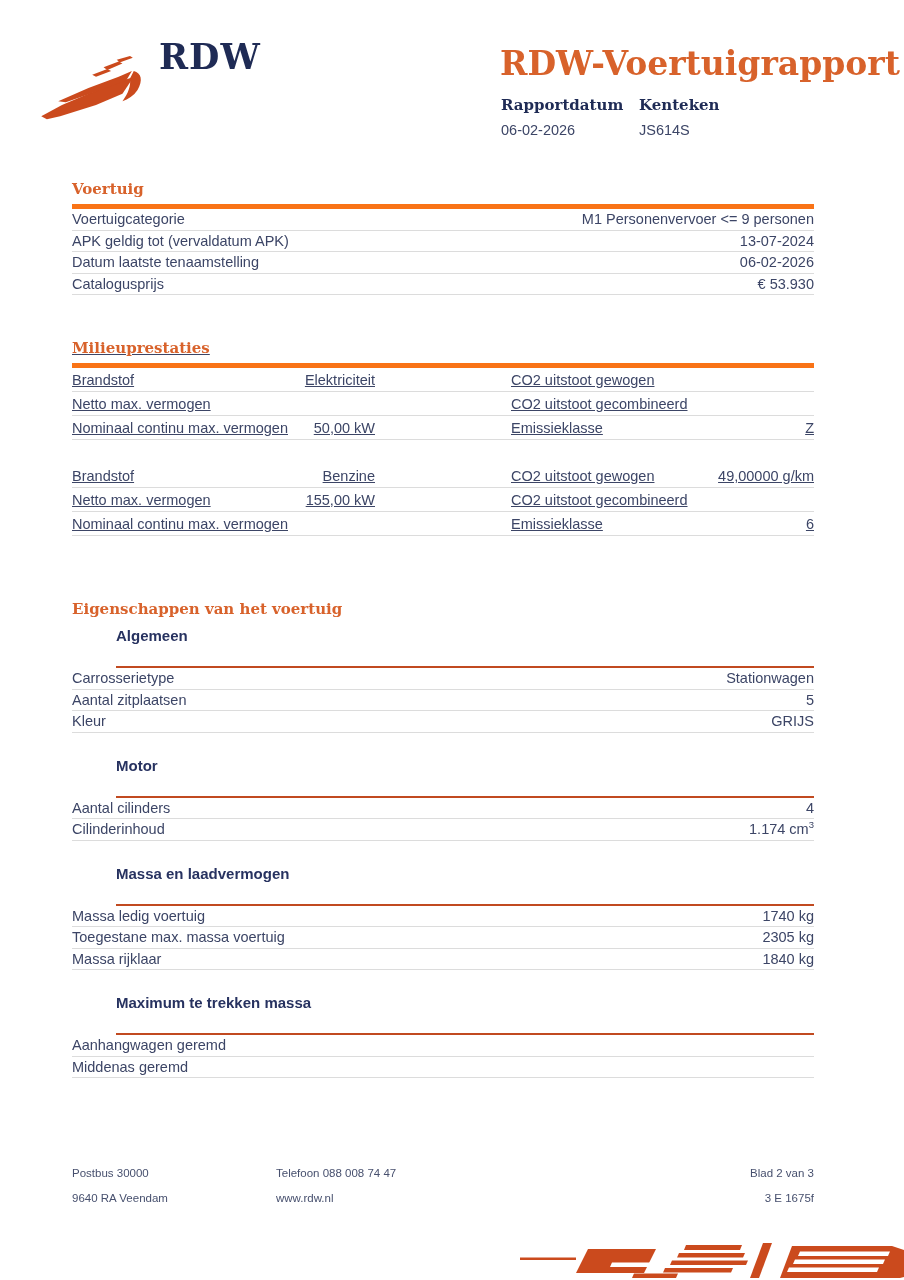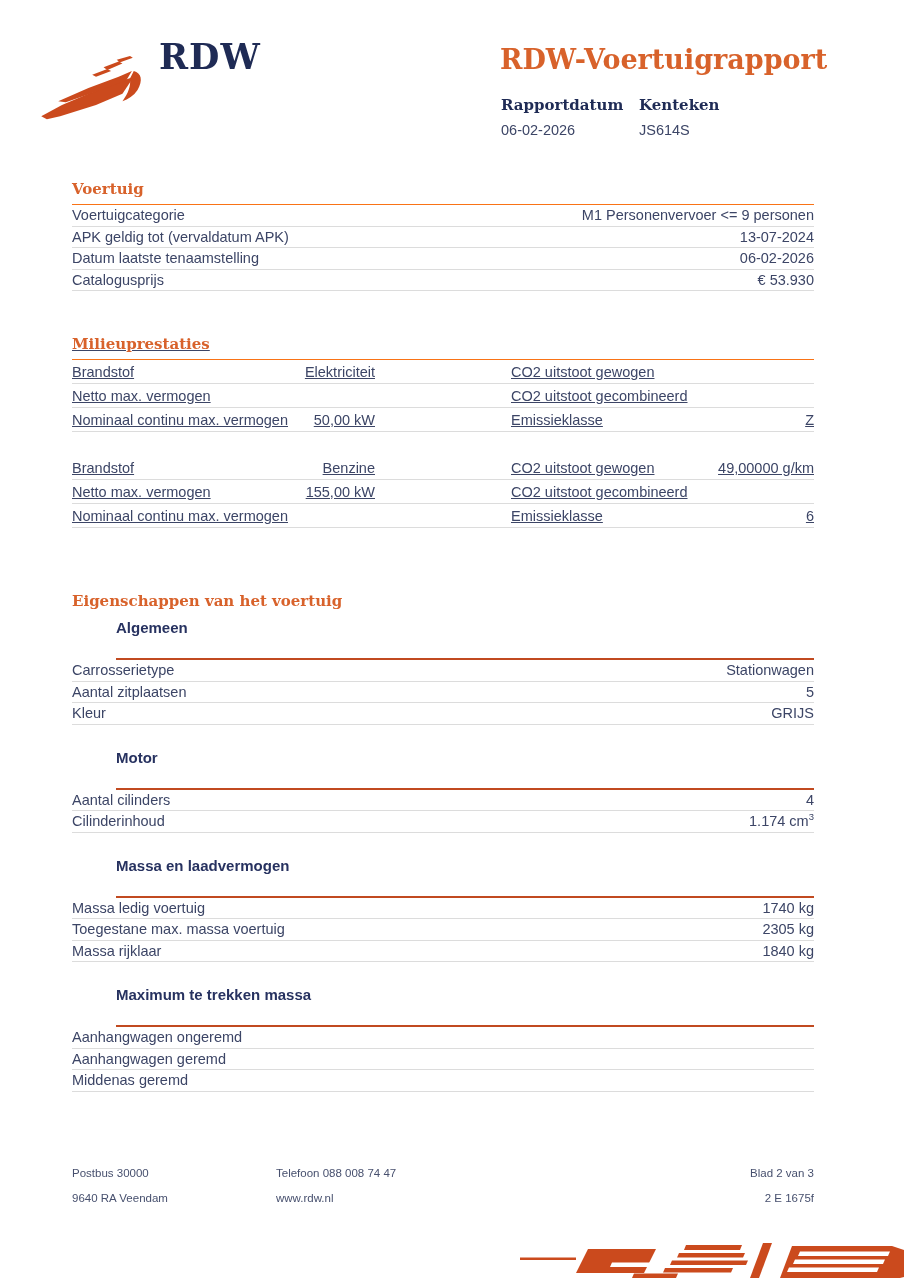--- a/index.html
+++ b/index.html
@@ -14,38 +14,38 @@
   
   .logo-icon { position: absolute; left: 39px; top: 54px; width: 114px; height: 68px; }
   .logo-text {
     position: absolute; left: 159px; top: 36px;
     font-family: "DejaVu Serif", serif; font-weight: bold;
     font-size: 35px; color: #1f2b55; letter-spacing: 1px;
   }
   .doc-title {
     position: absolute; left: 500px; top: 44px;
     font-family: "DejaVu Serif", serif; font-weight: bold;
-    font-size: 27px; color: #d8622b;
+    font-size: 33px; color: #d8622b;
   }
   .meta { position: absolute; left: 501px; top: 96px; display: flex; }
   .meta-col { width: 138px; }
   .meta-col:last-child { width: auto; }
   .meta-label {
     font-family: "DejaVu Serif", serif; font-weight: bold;
     font-size: 15px; color: #1f2b55; margin-bottom: 8px;
   }
   .meta-value { font-size: 14.5px; color: #3c4566; }
 
   
   .content { position: absolute; left: 72px; top: 180px; width: 742px; }
   .section-title {
     font-family: "DejaVu Serif", serif; font-weight: bold;
     font-size: 15px; color: #d8622b; padding-bottom: 6px;
   }
-  .section-title.ruled { border-bottom: 1px solid #f97316; }
+  .section-title.ruled { border-bottom: 5px solid #f97316; }
   .sub-title {
     font-family: "Liberation Sans", sans-serif; font-weight: bold;
     font-size: 15px; color: #273260;
     margin-top: 24px; padding-bottom: 22px;
     border-bottom: 2px solid #c14a20;
     margin-left: 44px;
   }
   .sub-title.first { margin-top: 3px; }
   .row {
     display: flex; justify-content: space-between; align-items: center;
@@ -229,44 +229,40 @@
       <span>Toegestane max. massa voertuig</span>
       <span>2305 kg</span>
     </div>
     <div class="row">
       <span>Massa rijklaar</span>
       <span>1840 kg</span>
     </div>
 
     <h4 class="sub-title">Maximum te trekken massa</h4>
     <div class="row">
-      <span>Aanhangwagen ongeremd</span>
-      <span></span>
-    </div>
-    <div class="row">
       <span>Aanhangwagen geremd</span>
       <span></span>
     </div>
     <div class="row">
       <span>Middenas geremd</span>
       <span></span>
     </div>
   </section>
 </div>
 
 <div class="footer">
   <div class="footer-row">
     <div class="f-c1">Postbus 30000</div>
     <div class="f-c2">Telefoon 088 008 74 47</div>
     <div class="f-c3">Blad 2 van 3</div>
   </div>
   <div class="footer-row">
     <div class="f-c1">9640 RA Veendam</div>
     <div class="f-c2">www.rdw.nl</div>
-    <div class="f-c3">2 E 1675f</div>
+    <div class="f-c3">3 E 1675f</div>
   </div>
 </div>
 
 <svg class="speed-lines" viewBox="0 0 390 40" aria-hidden="true">
   <g fill="#cb4a1d">
     <rect x="6" y="17.5" width="56" height="2.5"></rect>
     <polygon points="62,33 130,33 142,9 74,9"></polygon>
     <polygon points="118,38 162,38 164,33.5 120,33.5"></polygon>
     <polygon points="170,10 226,10 228,5 172,5"></polygon>
     <polygon points="163,17.5 229,17.5 231,13 165,13"></polygon>

